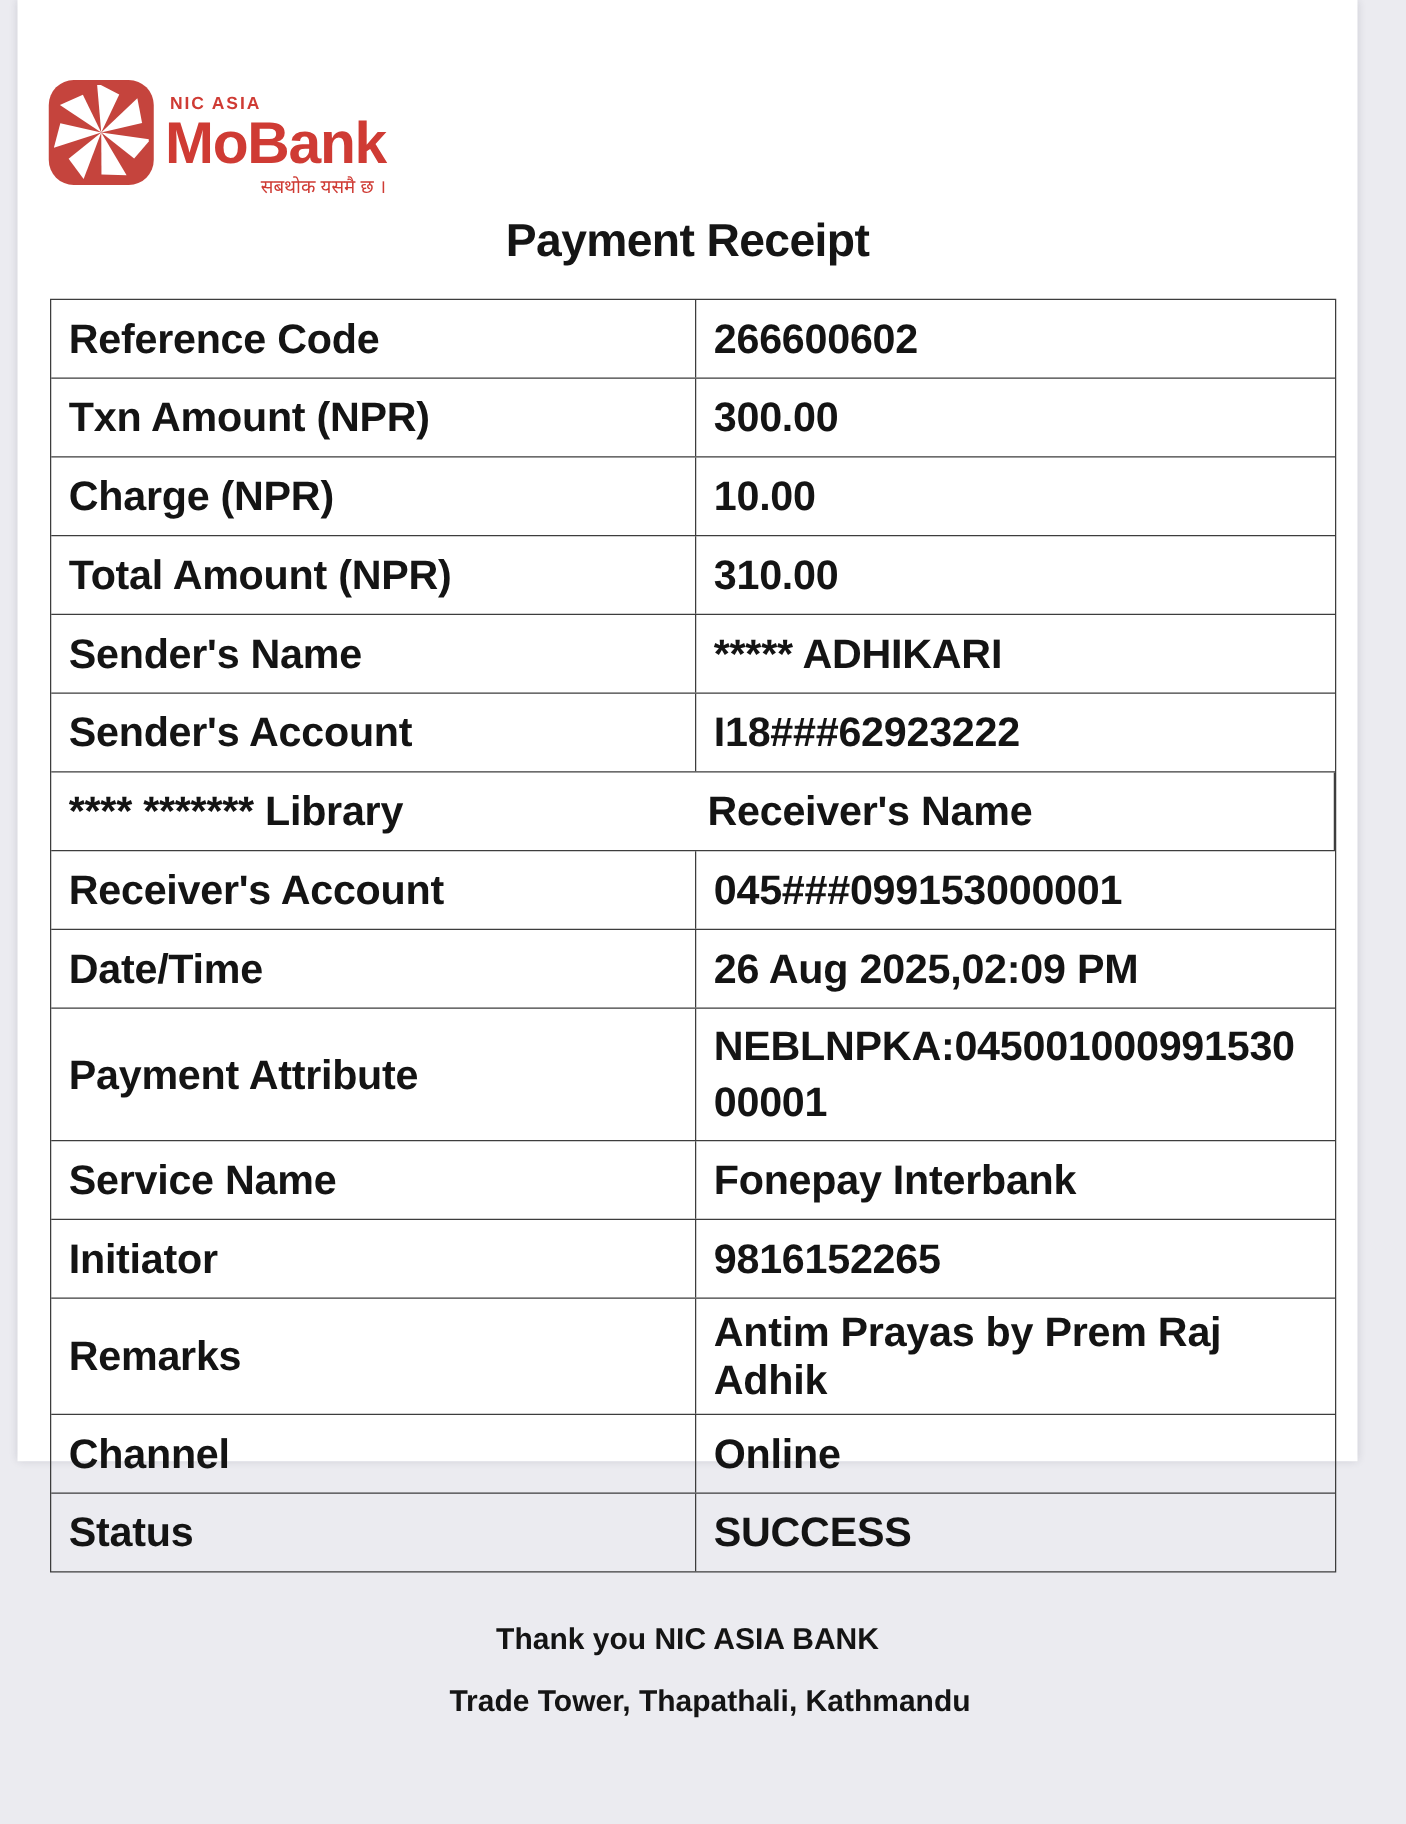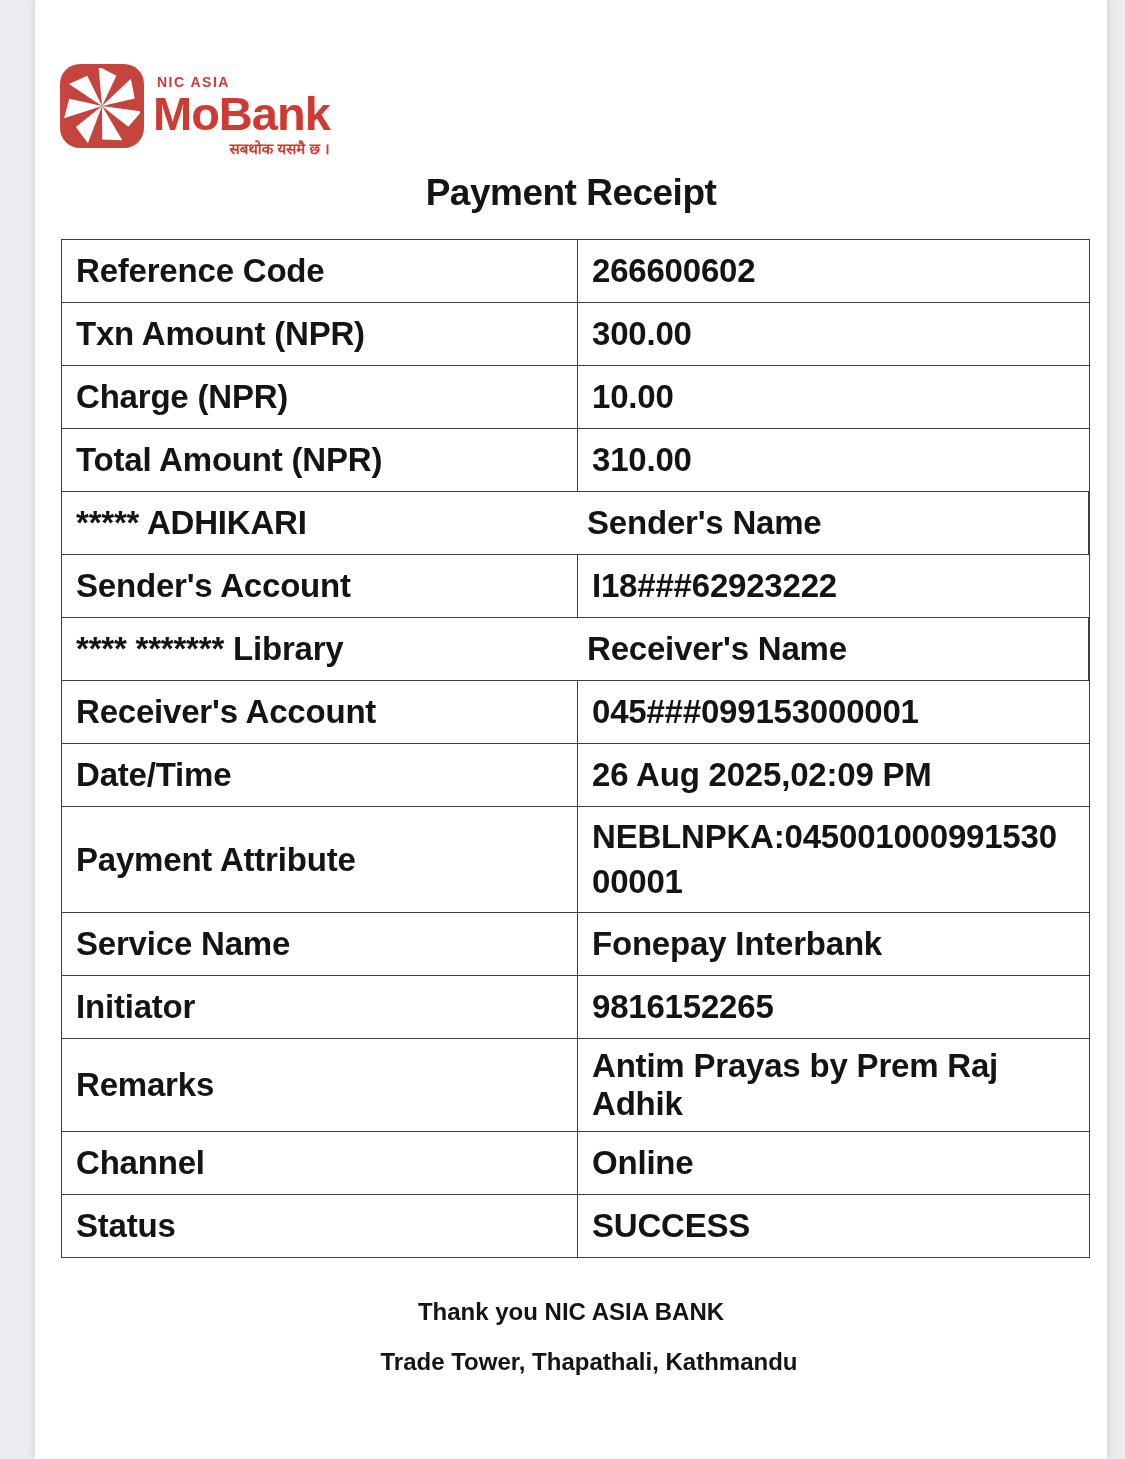--- a/index.html
+++ b/index.html
@@ -6,22 +6,22 @@
   html, body { width: 1125px; height: 1459px; }
   body {
     font-family: "Liberation Sans", sans-serif;
     background: #ebebf0;
     position: relative;
     overflow: hidden;
     color: #111;
   }
   .page {
     position: absolute;
-    left: 35px; top: 0;
-    width: 1072px; height: 1459px;
+    left: 14px; top: 0;
+    width: 1072px; height: 1169px;
     background: #ffffff;
     box-shadow: 0 0 7px rgba(40,40,60,0.18);
   }
   
   .brand {
     position: absolute;
     left: 25px; top: 64px;
     display: flex;
     align-items: flex-start;
   }
@@ -43,21 +43,21 @@
     color: #cf3b34;
     margin-left: 4px;
   }
   .brand-big {
     font-size: 47px; font-weight: 700;
     color: #cf3b34;
     line-height: 1.0;
     letter-spacing: -1px;
   }
   .brand-tagline {
-    font-size: 15px; font-weight: 700;
+    font-size: 15px; font-weight: 400;
     color: #cf3b34;
     align-self: flex-end;
     margin-top: 1px;
   }
   
   .receipt-title {
     position: absolute;
     left: 0; top: 172px;
     width: 100%;
     text-align: center;
@@ -174,25 +174,25 @@
     <div class="row">
       <div class="cell label">
           <span class="val-text">Total Amount (NPR)</span>
         </div>
       <div class="cell value">
           <span class="val-text">310.00</span>
         </div>
     </div>
 
     <div class="row">
+      <div class="cell label">
+          <span class="val-text">Sender's Name</span>
+        </div>
       <div class="cell value">
           <span class="val-text">***** ADHIKARI</span>
-        </div>
-      <div class="cell label">
-          <span class="val-text">Sender's Name</span>
         </div>
     </div>
 
     <div class="row">
       <div class="cell label">
           <span class="val-text">Sender's Account</span>
         </div>
       <div class="cell value">
           <span class="val-text">I18###62923222</span>
         </div>

